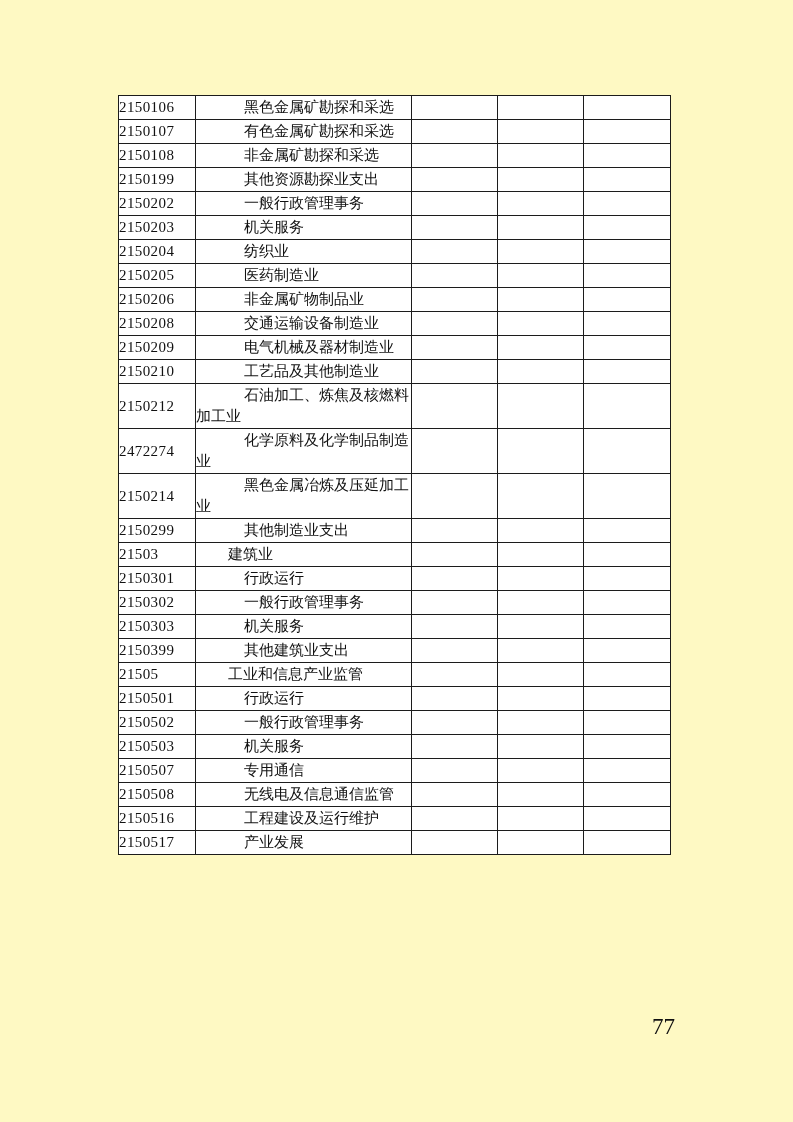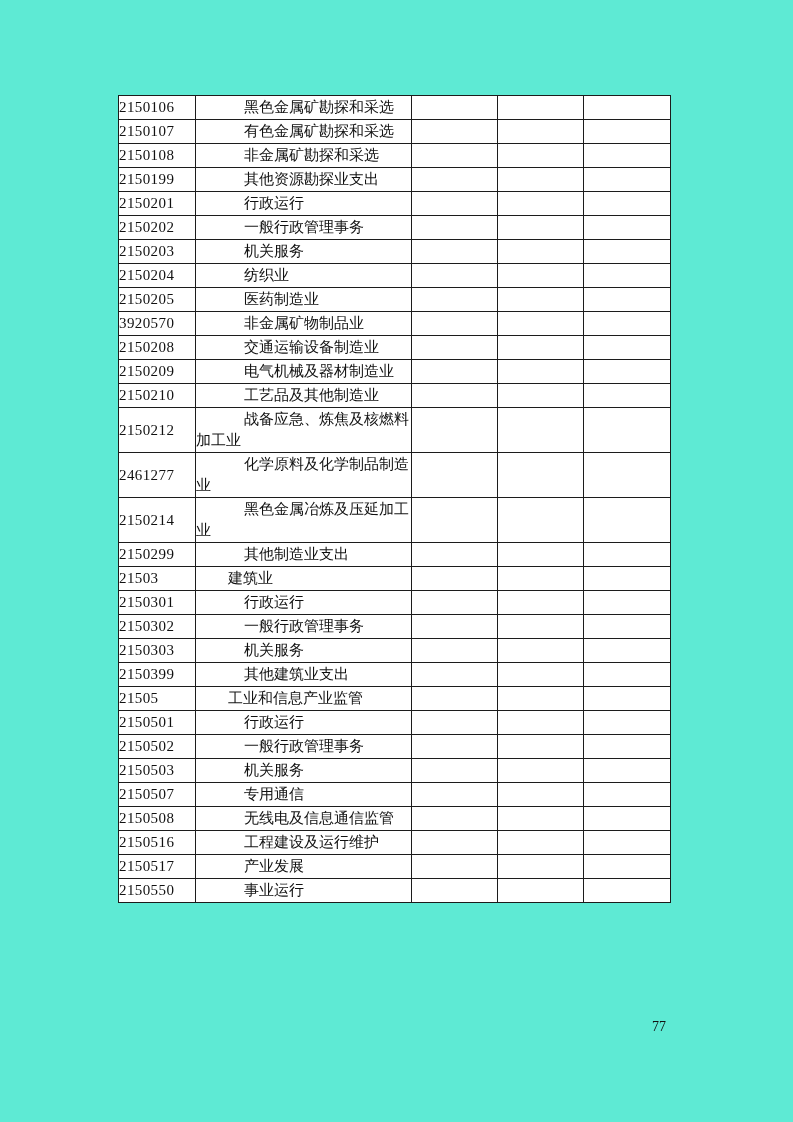--- a/index.html
+++ b/index.html
@@ -8,21 +8,21 @@
     width: 793px;
     height: 1122px;
     position: relative;
     font-family: "Liberation Serif", "DejaVu Serif", serif;
     color: #111111;
     overflow: hidden;
   }
   .doc-page {
     position: absolute;
     inset: 0;
-    background: #5eead4;
+    background: #fef9c3;
     text-decoration: underline;
   }
   table.budget-table {
     position: absolute;
     left: 118px;
     top: 95px;
     width: 552px;
     border-collapse: collapse;
     table-layout: fixed;
   }
@@ -44,21 +44,21 @@
     padding-left: 3px;
     padding-right: 2px;
     word-break: break-all;
   }
   td.name-cell.level-1 { text-indent: 32px; }
   td.name-cell.level-2 { text-indent: 48px; margin-left: 34px; }
   .page-number {
     position: absolute;
     left: 652px;
     top: 1015px;
-    font-size: 14px;
+    font-size: 23px;
     line-height: 24px;
     color: #111111;
   }
 </style>
 </head>
 <body>
 
 <div class="doc-page">
 
   <table class="budget-table">
@@ -96,27 +96,20 @@
 
   <tr>
     <td class="code-cell">2150199</td>
     <td class="name-cell level-2">其他资源勘探业支出</td>
     <td class="empty-cell"></td>
     <td class="empty-cell"></td>
     <td class="empty-cell"></td>
   </tr>
 
 
-  <tr>
-    <td class="code-cell">2150201</td>
-    <td class="name-cell level-2">行政运行</td>
-    <td class="empty-cell"></td>
-    <td class="empty-cell"></td>
-    <td class="empty-cell"></td>
-  </tr>
 
   <tr>
     <td class="code-cell">2150202</td>
     <td class="name-cell level-2">一般行政管理事务</td>
     <td class="empty-cell"></td>
     <td class="empty-cell"></td>
     <td class="empty-cell"></td>
   </tr>
 
   <tr>
@@ -137,21 +130,21 @@
 
   <tr>
     <td class="code-cell">2150205</td>
     <td class="name-cell level-2">医药制造业</td>
     <td class="empty-cell"></td>
     <td class="empty-cell"></td>
     <td class="empty-cell"></td>
   </tr>
 
   <tr>
-    <td class="code-cell">3920570</td>
+    <td class="code-cell">2150206</td>
     <td class="name-cell level-2">非金属矿物制品业</td>
     <td class="empty-cell"></td>
     <td class="empty-cell"></td>
     <td class="empty-cell"></td>
   </tr>
 
 
   <tr>
     <td class="code-cell">2150208</td>
     <td class="name-cell level-2">交通运输设备制造业</td>
@@ -171,28 +164,28 @@
   <tr>
     <td class="code-cell">2150210</td>
     <td class="name-cell level-2">工艺品及其他制造业</td>
     <td class="empty-cell"></td>
     <td class="empty-cell"></td>
     <td class="empty-cell"></td>
   </tr>
 
   <tr>
     <td class="code-cell">2150212</td>
-    <td class="name-cell level-2">战备应急、炼焦及核燃料加工业</td>
-    <td class="empty-cell"></td>
-    <td class="empty-cell"></td>
-    <td class="empty-cell"></td>
-  </tr>
-
-  <tr>
-    <td class="code-cell">2461277</td>
+    <td class="name-cell level-2">石油加工、炼焦及核燃料加工业</td>
+    <td class="empty-cell"></td>
+    <td class="empty-cell"></td>
+    <td class="empty-cell"></td>
+  </tr>
+
+  <tr>
+    <td class="code-cell">2472274</td>
     <td class="name-cell level-2">化学原料及化学制品制造业</td>
     <td class="empty-cell"></td>
     <td class="empty-cell"></td>
     <td class="empty-cell"></td>
   </tr>
 
   <tr>
     <td class="code-cell">2150214</td>
     <td class="name-cell level-2">黑色金属冶炼及压延加工业</td>
     <td class="empty-cell"></td>
@@ -307,24 +300,17 @@
   </tr>
 
   <tr>
     <td class="code-cell">2150517</td>
     <td class="name-cell level-2">产业发展</td>
     <td class="empty-cell"></td>
     <td class="empty-cell"></td>
     <td class="empty-cell"></td>
   </tr>
 
-  <tr>
-    <td class="code-cell">2150550</td>
-    <td class="name-cell level-2">事业运行</td>
-    <td class="empty-cell"></td>
-    <td class="empty-cell"></td>
-    <td class="empty-cell"></td>
-  </tr>
 </tbody>
   </table>
 
   <div class="page-number">77</div>
 </div>
 
 </body></html>

